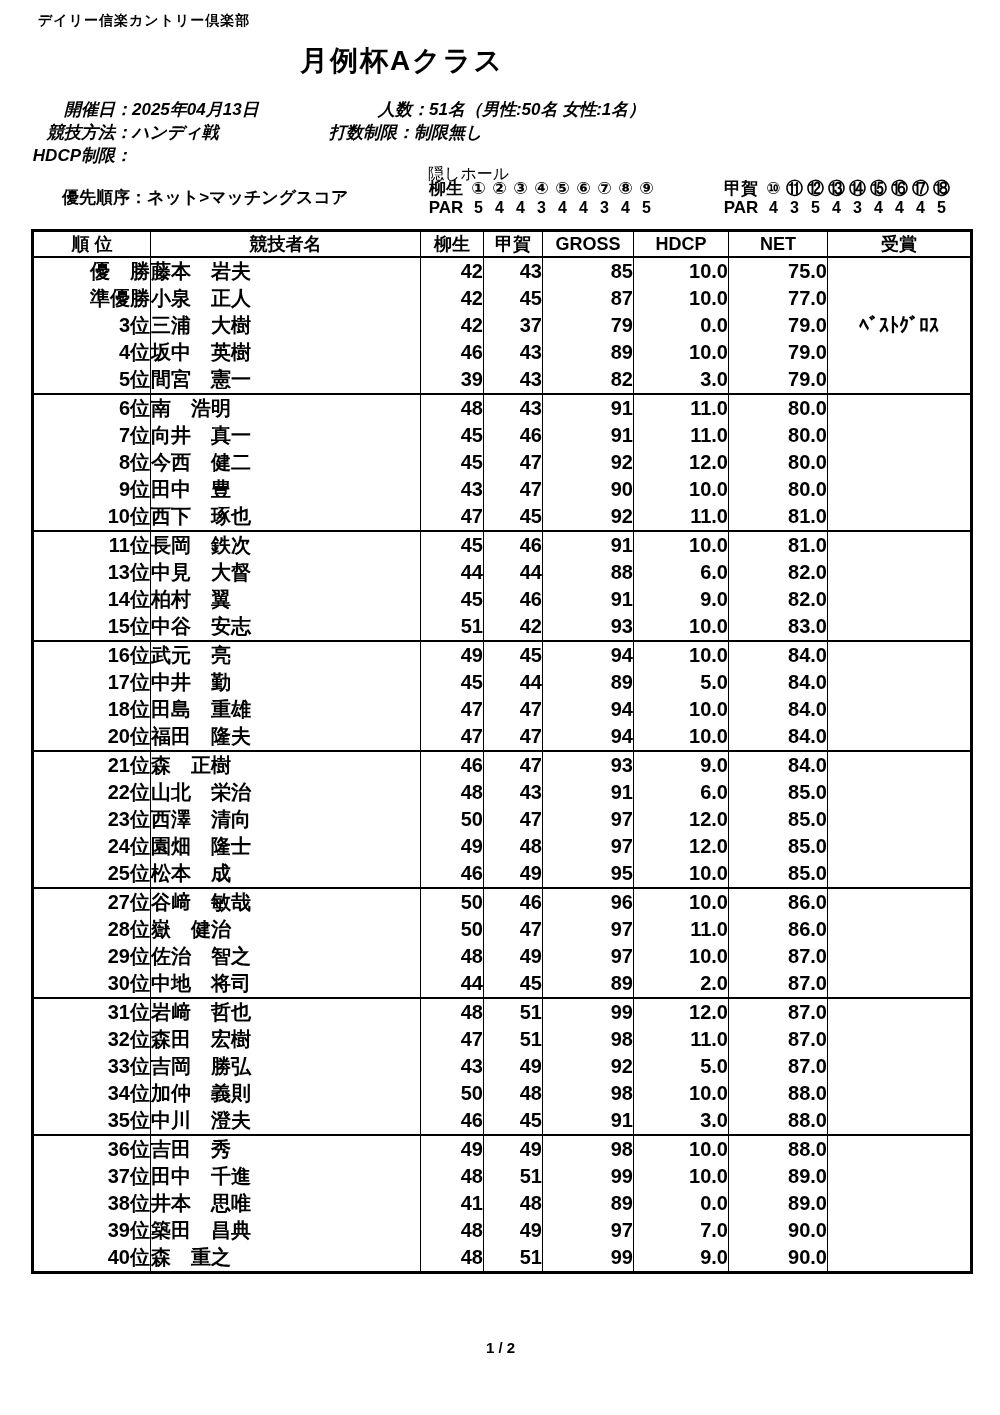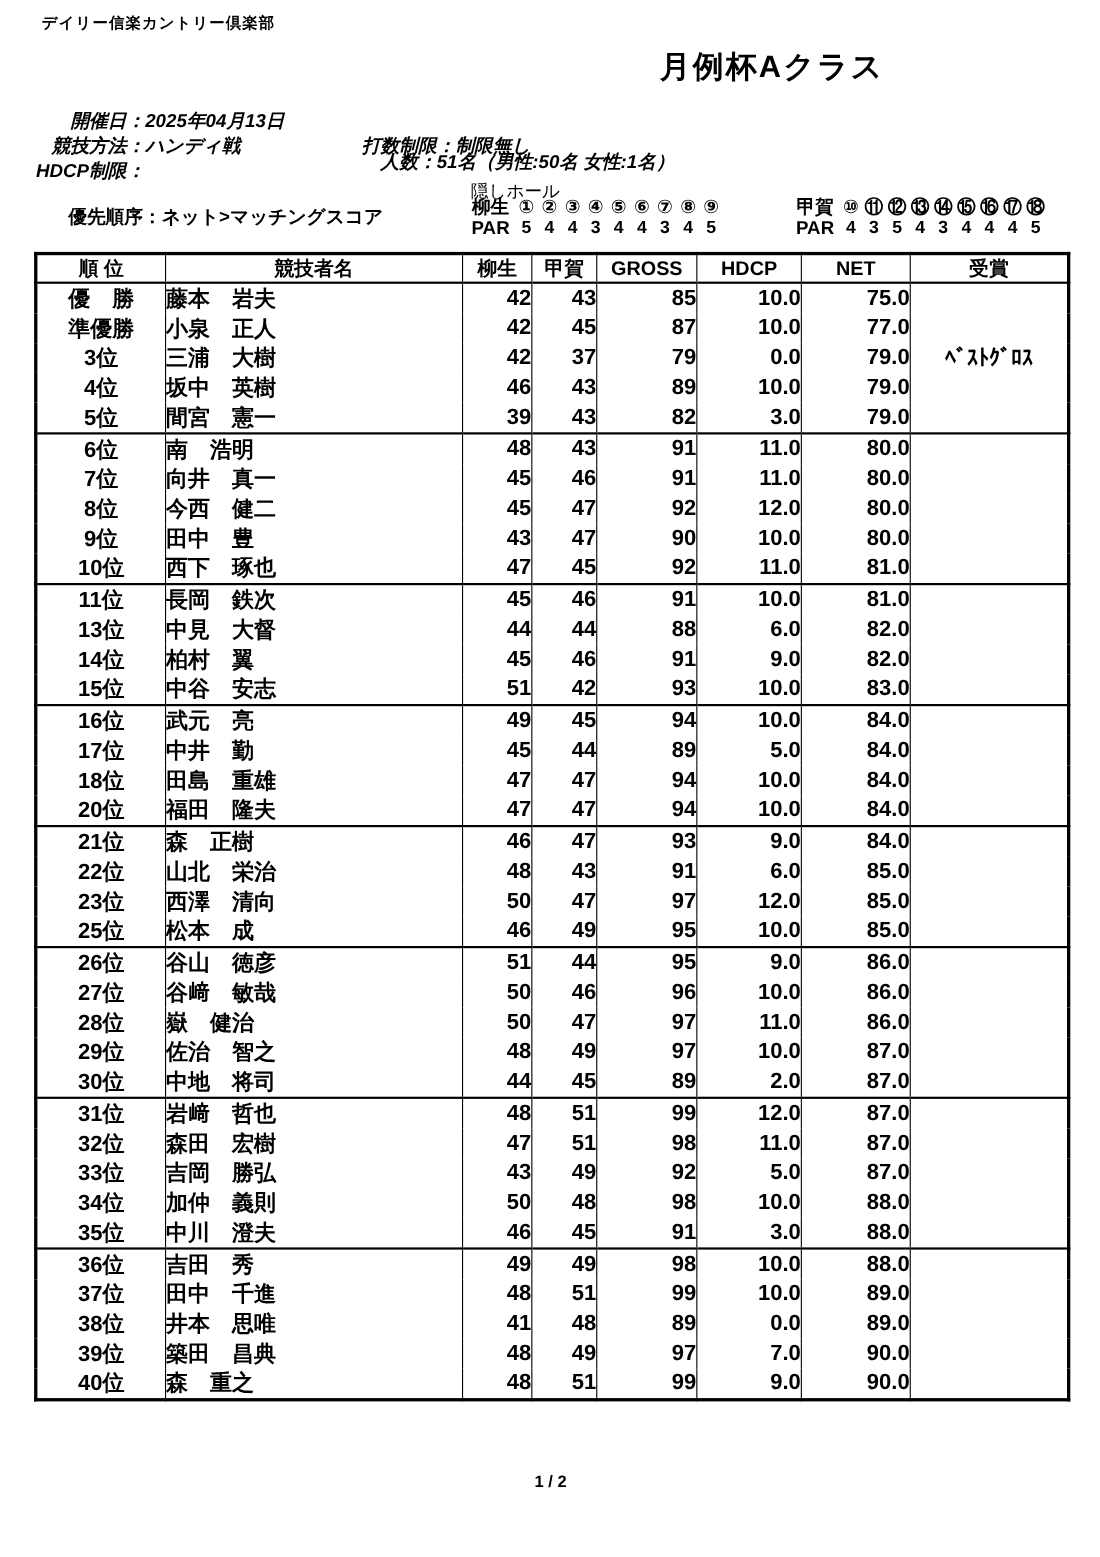--- a/index.html
+++ b/index.html
@@ -6,21 +6,21 @@
   body{
     width:1000px;height:1415px;background:#ffffff;color:#000;
     font-family:"Liberation Sans","DejaVu Sans",sans-serif;
     position:relative;overflow:hidden;
   }
   .club-name{
     position:absolute;left:38px;top:12px;
     font-size:14px;font-weight:bold;letter-spacing:1px;white-space:nowrap;
   }
   .doc-title{
-    position:absolute;left:0;top:42px;width:804px;text-align:right;
+    position:absolute;left:0;top:42px;width:804px;text-align:center;
     font-size:28px;font-weight:bold;letter-spacing:2px;
   }
   .info-line{position:absolute;font-size:17px;font-weight:600;white-space:nowrap;font-style:italic;}
   .info-label{display:inline-block;width:114px;text-align:right;}
   .info-value{display:inline-block;}
   .hidden-hole-caption{position:absolute;left:428px;top:164px;font-size:16px;font-weight:400;}
   .priority-line{position:absolute;left:62px;top:186px;font-size:17px;font-weight:600;white-space:nowrap;}
   .course{position:absolute;}
   .course-row{display:flex;height:19px;align-items:center;}
   .course-name{display:inline-block;width:44px;text-align:center;font-size:17px;font-weight:600;}
@@ -38,21 +38,21 @@
     border-left:1px solid #000;border-bottom:2px solid #000;
     height:23px;font-size:18px;font-weight:600;padding:0;
     text-align:center;overflow:hidden;white-space:nowrap;
   }
   table.results td{
     border-left:1px solid #000;height:27px;font-size:20px;font-weight:600;
     padding:0;overflow:hidden;white-space:nowrap;vertical-align:middle;
   }
   table.results th:first-child,table.results td:first-child{border-left:none;}
   tr.group-end td{border-bottom:2px solid #000;}
-  td.cell-rank{text-align:center;padding-right:3px;}
+  td.cell-rank{text-align:right;padding-right:3px;}
   td.cell-name{text-align:left;padding-left:3px;}
   td.cell-num{text-align:right;padding-right:5px;}
   td.cell-award{text-align:center;padding-left:2px;font-size:14px;}
   .page-footer{
     position:absolute;left:31px;top:1339px;width:939px;text-align:center;
     font-size:15px;font-weight:600;
   }
 </style>
 </head>
 <body>
@@ -63,21 +63,21 @@
 <div class="info-line" style="left:18px;top:98px;">
   <span class="info-label">開催日：</span><span class="info-value">2025年04月13日</span>
 </div>
 <div class="info-line" style="left:18px;top:121px;">
   <span class="info-label">競技方法：</span><span class="info-value">ハンディ戦</span>
 </div>
 <div class="info-line" style="left:18px;top:144px;">
   <span class="info-label">HDCP制限：</span><span class="info-value"></span>
 </div>
 
-<div class="info-line" style="left:283px;top:98px;margin-top:38px;">
+<div class="info-line" style="left:315px;top:98px;">
   <span class="info-label">人数：</span><span class="info-value">51名（男性:50名 女性:1名）</span>
 </div>
 <div class="info-line" style="left:300px;top:121px;">
   <span class="info-label">打数制限：</span><span class="info-value">制限無し</span>
 </div>
 
 <div class="hidden-hole-caption">隠しホール</div>
 
 <div class="priority-line">
   <span>優先順序：</span><span>ネット&gt;マッチングスコア</span>
@@ -331,38 +331,38 @@
       <tr>
     <td class="cell-rank">23位</td>
     <td class="cell-name">西澤　清向</td>
     <td class="cell-num">50</td>
     <td class="cell-num">47</td>
     <td class="cell-num">97</td>
     <td class="cell-num">12.0</td>
     <td class="cell-num">85.0</td>
     <td class="cell-award"></td>
   </tr>
+      <tr>
+    <td class="cell-rank">24位</td>
+    <td class="cell-name">園畑　隆士</td>
+    <td class="cell-num">49</td>
+    <td class="cell-num">48</td>
+    <td class="cell-num">97</td>
+    <td class="cell-num">12.0</td>
+    <td class="cell-num">85.0</td>
+    <td class="cell-award"></td>
+  </tr>
       <tr class="group-end">
     <td class="cell-rank">25位</td>
     <td class="cell-name">松本　成</td>
     <td class="cell-num">46</td>
     <td class="cell-num">49</td>
     <td class="cell-num">95</td>
     <td class="cell-num">10.0</td>
     <td class="cell-num">85.0</td>
-    <td class="cell-award"></td>
-  </tr>
-      <tr>
-    <td class="cell-rank">26位</td>
-    <td class="cell-name">谷山　徳彦</td>
-    <td class="cell-num">51</td>
-    <td class="cell-num">44</td>
-    <td class="cell-num">95</td>
-    <td class="cell-num">9.0</td>
-    <td class="cell-num">86.0</td>
     <td class="cell-award"></td>
   </tr>
       <tr>
     <td class="cell-rank">27位</td>
     <td class="cell-name">谷﨑　敏哉</td>
     <td class="cell-num">50</td>
     <td class="cell-num">46</td>
     <td class="cell-num">96</td>
     <td class="cell-num">10.0</td>
     <td class="cell-num">86.0</td>

